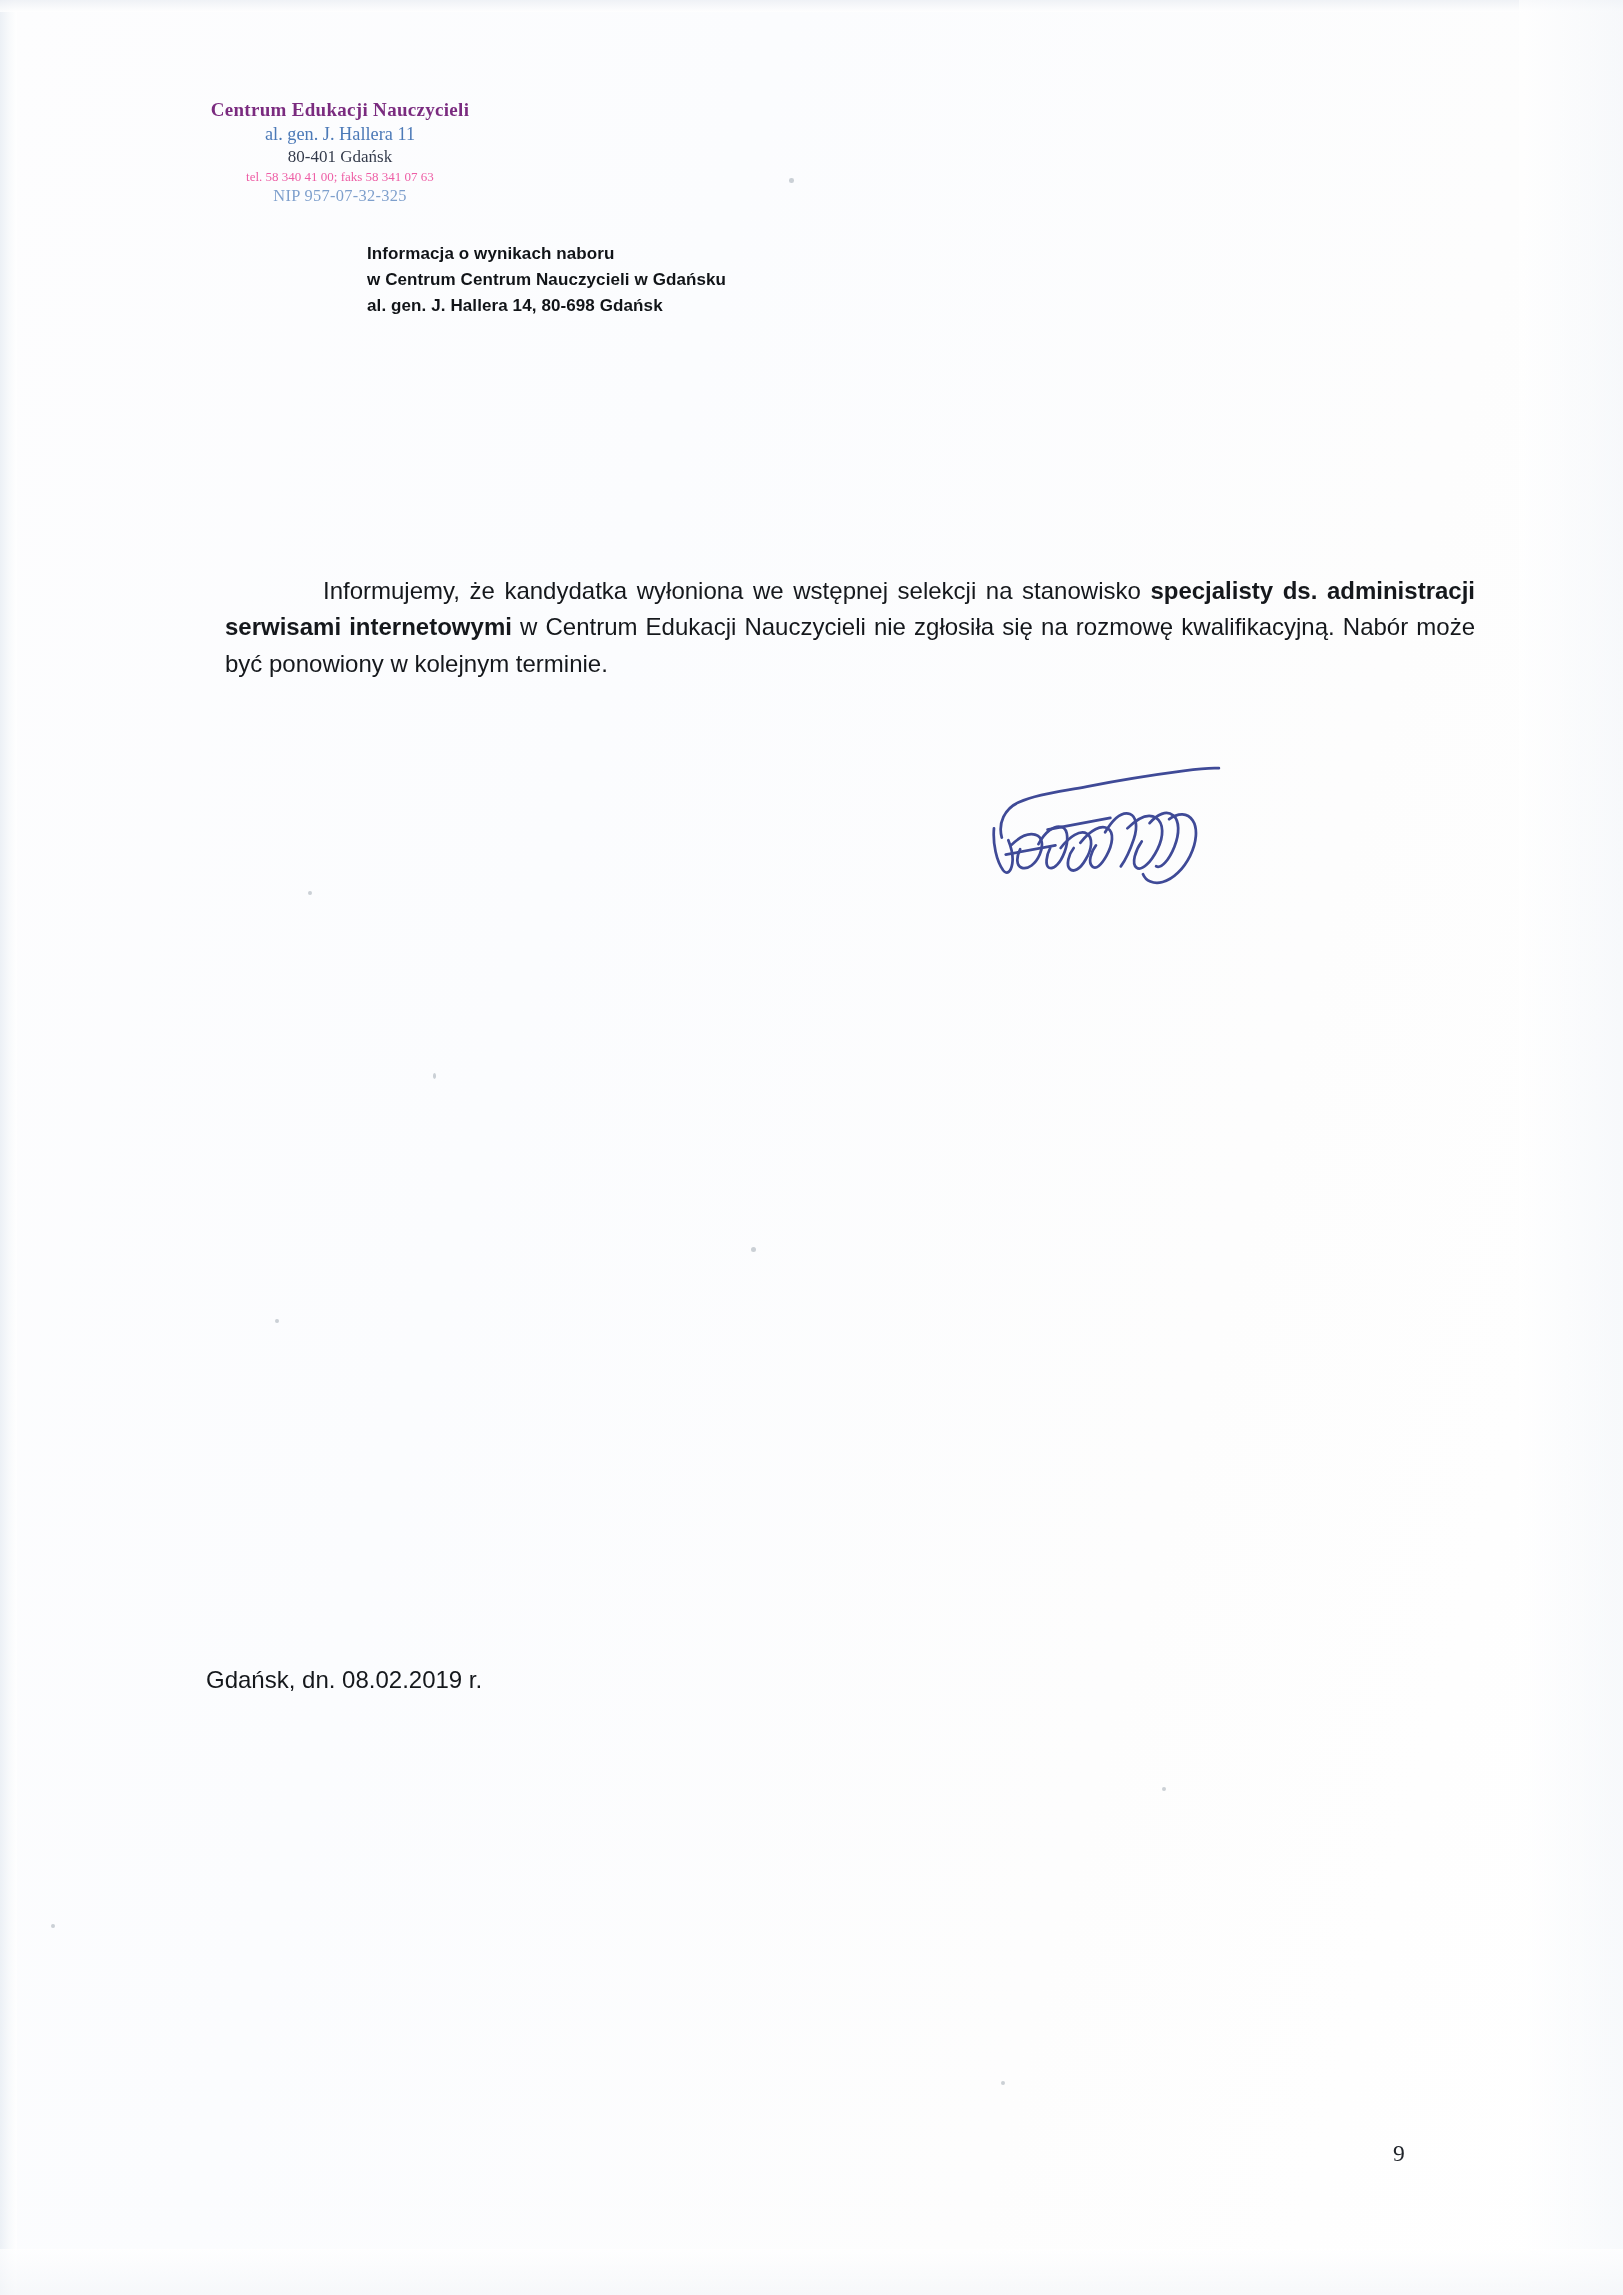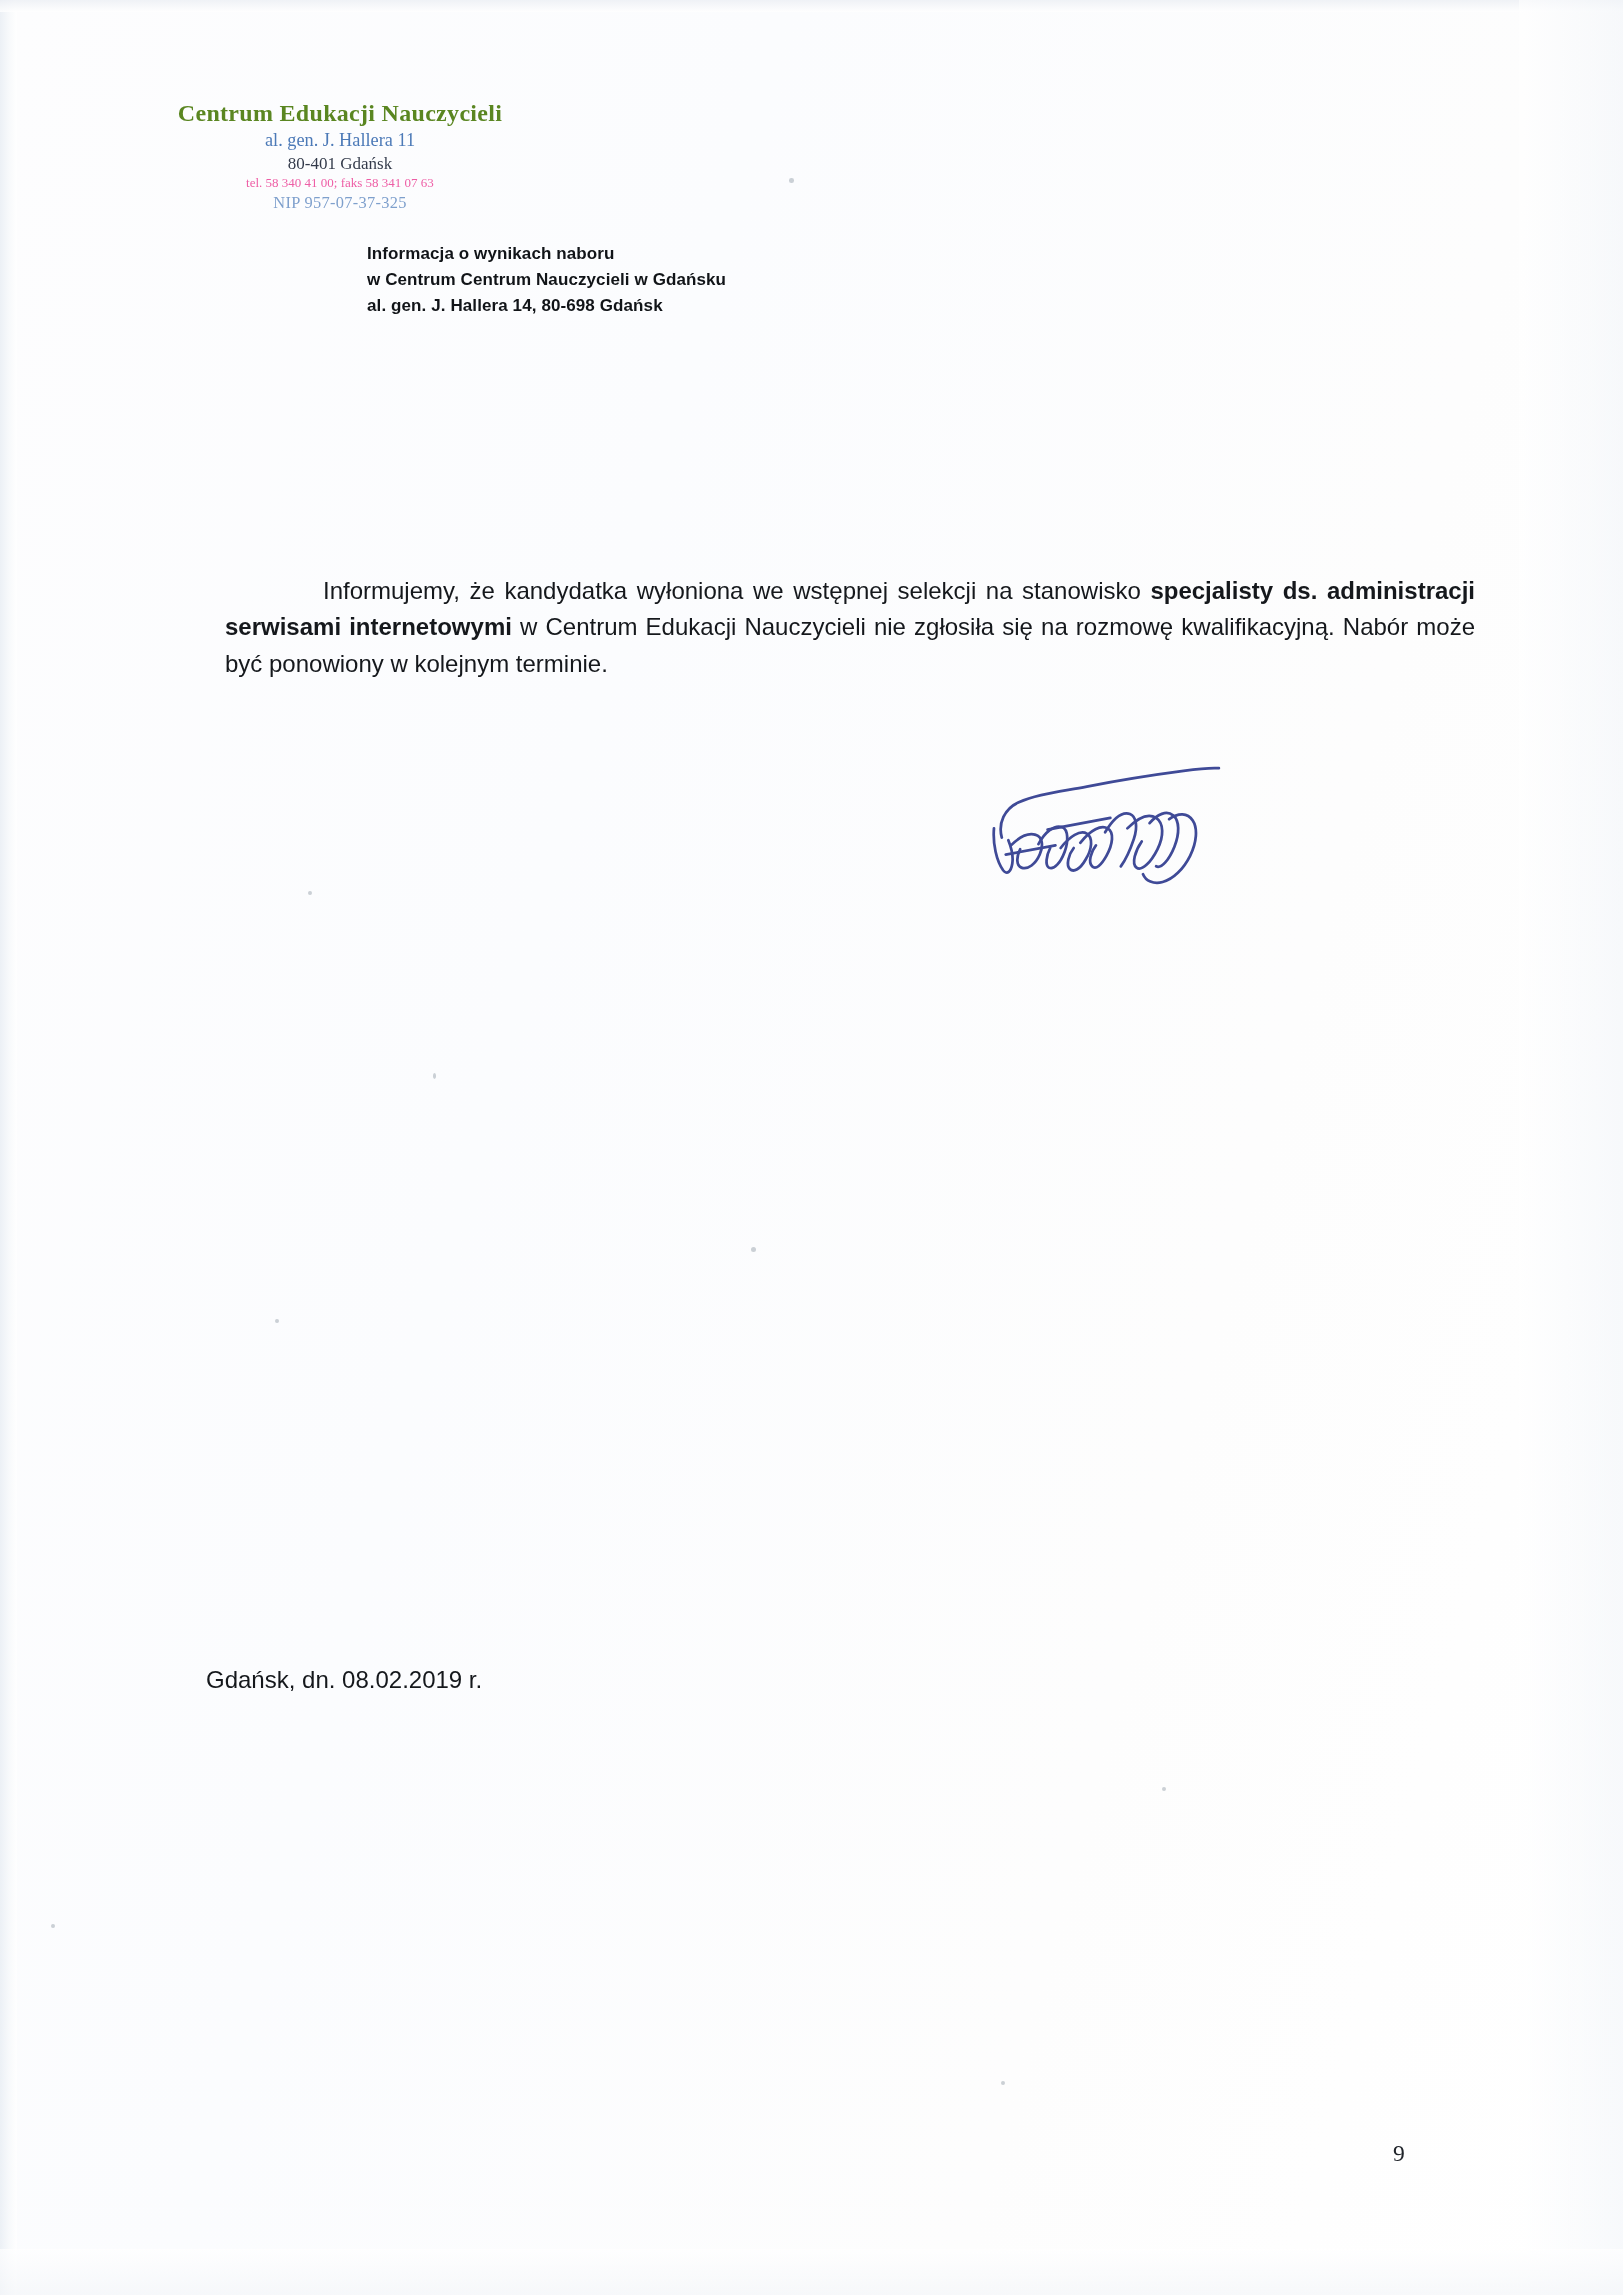--- a/index.html
+++ b/index.html
@@ -64,24 +64,24 @@
     left: 98px;
     top: 98px;
     width: 484px;
     text-align: center;
     color: #2f5fa8;
     font-family: "Liberation Serif", serif;
     line-height: 1.30;
   }
   .letterhead div { white-space: nowrap; }
   .lh-1 {
-    font-size: 24px;
+    font-size: 19px;
     font-weight: 700;
     letter-spacing: 0.3px;
-    color: #4d7c0f;
+    color: #701a75;
     opacity: .92;
   }
   .lh-2 {
     font-size: 18.3px;
     color: #3a6cb0;
     opacity: .9;
   }
   .lh-3 {
     font-size: 17px;
     color: #0f172a;
@@ -185,21 +185,21 @@
   <div class="speck" style="left:751px; top:1247px; width:5.2px; height:5.2px;"></div>
   <div class="speck" style="left:1162px; top:1787px; width:3.9px; height:3.9px;"></div>
   <div class="speck" style="left:51px; top:1924px; width:3.9px; height:3.9px;"></div>
   <div class="speck" style="left:1001px; top:2081px; width:3.9px; height:3.9px;"></div>
 
   <div class="letterhead">
     <div class="lh-1">Centrum Edukacji Nauczycieli</div>
     <div class="lh-2">al. gen. J. Hallera 11</div>
     <div class="lh-3">80-401 Gdańsk</div>
     <div class="lh-4">tel. 58 340 41 00; faks 58 341 07 63</div>
-    <div class="lh-5">NIP 957-07-37-325</div>
+    <div class="lh-5">NIP 957-07-32-325</div>
   </div>
 
   <div class="title-block">
     <div>Informacja o wynikach naboru</div>
     <div>w Centrum Centrum Nauczycieli w Gdańsku</div>
     <div>al. gen. J. Hallera 14, 80-698 Gdańsk</div>
   </div>
 
   <p class="body-text"><span>Informujemy, że kandydatka wyłoniona we wstępnej selekcji na stanowisko </span><b>specjalisty ds. administracji serwisami internetowymi</b><span> w Centrum Edukacji Nauczycieli nie zgłosiła się na rozmowę kwalifikacyjną. Nabór może być ponowiony w kolejnym terminie.</span></p>
 

